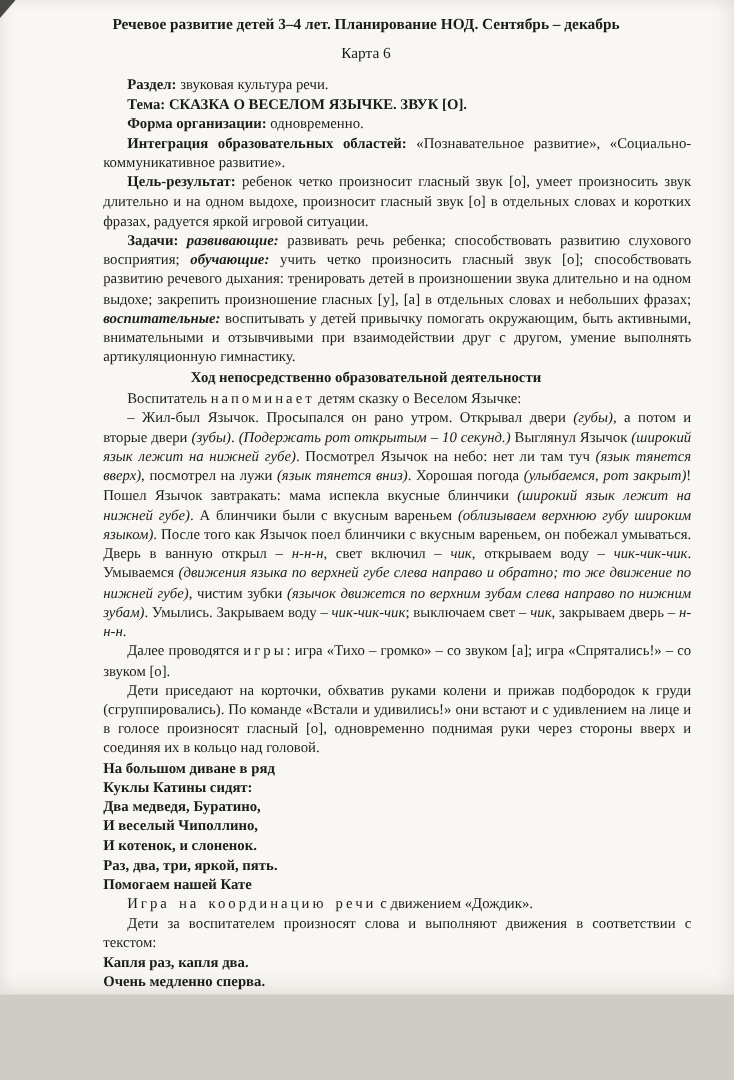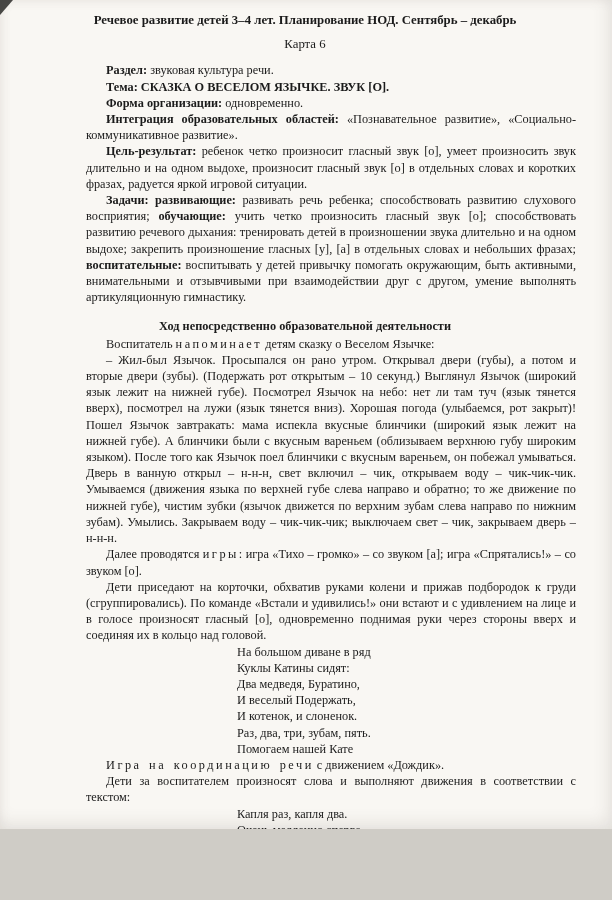--- a/index.html
+++ b/index.html
@@ -44,27 +44,27 @@
     text-align: center;
     margin: 0 0 10px -52px;
   }
   .para {
     text-align: justify;
     text-indent: 20px;
   }
   .heading {
     text-align: center;
     font-weight: bold;
-    margin: 13px 0 1px -52px;
+    margin: 1px 0 1px -52px;
   }
   .poem-line {
-    margin-left: 151px;
+    font-weight: bold;
   }
   .b { font-weight: bold; }
-  .i { }
+  .i { font-style: italic; }
   .sp { letter-spacing: 2.5px; word-spacing: 2px; }
 </style>
 </head>
 <body>
 
 <div class="page">
   <div class="corner-artifact"></div>
   <p class="doc-header">Речевое развитие детей 3–4 лет. Планирование НОД. Сентябрь – декабрь</p>
   <p class="card-title">Карта 6</p>
   <div>
@@ -75,23 +75,23 @@
       <p class="para"><span class="b">Цель-результат:</span><span> ребенок четко произносит гласный звук [о], умеет произносить звук длительно и на одном выдохе, произносит гласный звук [о] в отдельных словах и коротких фразах, радуется яркой игровой ситуации.</span></p>
       <p class="para"><span class="b">Задачи: </span><span class="b i">развивающие:</span><span> развивать речь ребенка; способствовать развитию слухового восприятия; </span><span class="b i">обучающие:</span><span> учить четко произносить гласный звук [о]; способствовать развитию речевого дыхания: тренировать детей в произношении звука длительно и на одном выдохе; закрепить произношение гласных [у], [а] в отдельных словах и небольших фразах; </span><span class="b i">воспитательные:</span><span> воспитывать у детей привычку помогать окружающим, быть активными, внимательными и отзывчивыми при взаимодействии друг с другом, умение выполнять артикуляционную гимнастику.</span></p>
       <p class="heading"><span class="b">Ход непосредственно образовательной деятельности</span></p>
       <p class="para"><span>Воспитатель </span><span class="sp">напоминает</span><span> детям сказку о Веселом Язычке:</span></p>
       <p class="para"><span>– Жил-был Язычок. Просыпался он рано утром. Открывал двери </span><span class="i">(губы)</span><span>, а потом и вторые двери </span><span class="i">(зубы)</span><span>. </span><span class="i">(Подержать рот открытым – 10 секунд.)</span><span> Выглянул Язычок </span><span class="i">(широкий язык лежит на нижней губе)</span><span>. Посмотрел Язычок на небо: нет ли там туч </span><span class="i">(язык тянется вверх)</span><span>, посмотрел на лужи </span><span class="i">(язык тянется вниз)</span><span>. Хорошая погода </span><span class="i">(улыбаемся, рот закрыт)</span><span>! Пошел Язычок завтракать: мама испекла вкусные блинчики </span><span class="i">(широкий язык лежит на нижней губе)</span><span>. А блинчики были с вкусным вареньем </span><span class="i">(облизываем верхнюю губу широким языком)</span><span>. После того как Язычок поел блинчики с вкусным вареньем, он побежал умываться. Дверь в ванную открыл – </span><span class="i">н-н-н</span><span>, свет включил – </span><span class="i">чик</span><span>, открываем воду – </span><span class="i">чик-чик-чик</span><span>. Умываемся </span><span class="i">(движения языка по верхней губе слева направо и обратно; то же движение по нижней губе)</span><span>, чистим зубки </span><span class="i">(язычок движется по верхним зубам слева направо по нижним зубам)</span><span>. Умылись. Закрываем воду – </span><span class="i">чик-чик-чик</span><span>; выключаем свет – </span><span class="i">чик</span><span>, закрываем дверь – </span><span class="i">н-н-н</span><span>.</span></p>
       <p class="para"><span>Далее проводятся </span><span class="sp">игры</span><span>: игра «Тихо – громко» – со звуком [а]; игра «Спрятались!» – со звуком [о].</span></p>
       <p class="para"><span>Дети приседают на корточки, обхватив руками колени и прижав подбородок к груди (сгруппировались). По команде «Встали и удивились!» они встают и с удивлением на лице и в голосе произносят гласный [о], одновременно поднимая руки через стороны вверх и соединяя их в кольцо над головой.</span></p>
       <p class="poem-line"><span>На большом диване в ряд</span></p>
       <p class="poem-line"><span>Куклы Катины сидят:</span></p>
       <p class="poem-line"><span>Два медведя, Буратино,</span></p>
-      <p class="poem-line"><span>И веселый Подержать,</span></p>
+      <p class="poem-line"><span>И веселый Чиполлино,</span></p>
       <p class="poem-line"><span>И котенок, и слоненок.</span></p>
-      <p class="poem-line"><span>Раз, два, три, зубам, пять.</span></p>
+      <p class="poem-line"><span>Раз, два, три, яркой, пять.</span></p>
       <p class="poem-line"><span>Помогаем нашей Кате</span></p>
       <p class="para"><span class="sp">Игра на координацию речи</span><span> с движением «Дождик».</span></p>
       <p class="para"><span>Дети за воспитателем произносят слова и выполняют движения в соответствии с текстом:</span></p>
       <p class="poem-line"><span>Капля раз, капля два.</span></p>
       <p class="poem-line"><span>Очень медленно сперва.</span></p>
       <p class="poem-line"><span>А потом, потом, потом</span></p>
       <p class="poem-line"><span>Все бегом, бегом, бегом.</span></p>
       <p class="poem-line"><span>Мы зонты свои раскрыли,</span></p>
     </div>
 </div>

